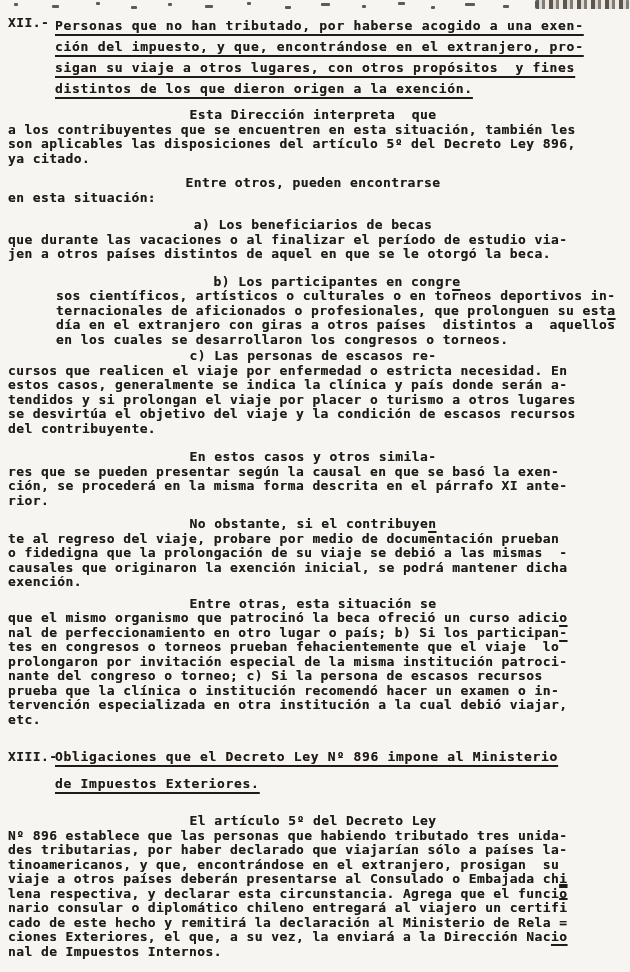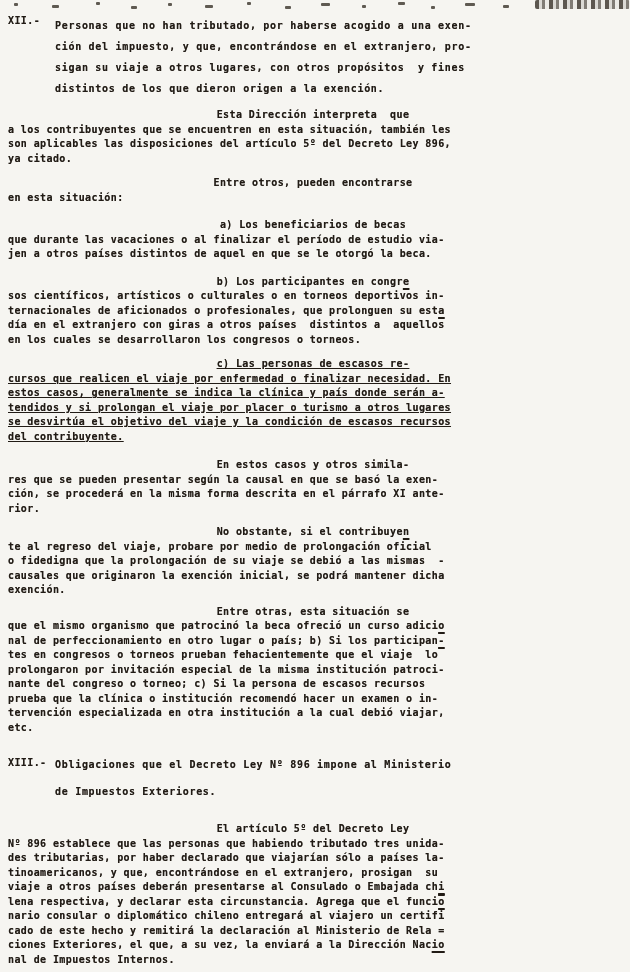--- a/index.html
+++ b/index.html
@@ -3,46 +3,46 @@
 <meta charset="utf-8">
 <style>
   html,body{margin:0;padding:0;background:#e8e7e3;}
   .page{
     position:relative;
     width:630px;height:972px;
     background:#f6f5f1;
     overflow:hidden;
     font-family:"DejaVu Sans Mono","Liberation Mono",monospace;
     font-weight:bold;
-    font-size:10px;
+    font-size:13px;
     letter-spacing:0.4px;
     color:#211b15;
     text-shadow:0 0 0.5px rgba(33,27,21,.55);
     box-sizing:border-box;
     padding:15px 10px 0 8px;
   }
   .ln{line-height:14.5px;height:14.5px;white-space:pre;}
   .opener{text-align:center;padding-right:2px;}
   .tu{text-decoration:underline;text-underline-offset:3px;text-decoration-thickness:1.5px;}
   .to{text-decoration:overline;text-decoration-thickness:1.5px;}
   .sec{position:relative;}
   .num{position:absolute;left:0;top:0;white-space:pre;}
   .htxt{margin-left:47px;}
   .hln{
     white-space:pre;letter-spacing:0.7px;
-    text-underline-offset:3.5px;text-decoration-thickness:1.6px;
+    text-decoration:underline;text-underline-offset:3.5px;text-decoration-thickness:1.6px;
   }
   .h12 .hln{line-height:21px;height:21px;}
   .h13 .hln{line-height:27px;height:27px;}
   .h13 .num{top:6px;text-align:center;}
   .mt-p1{margin-top:9px;}
   .mt-p2{margin-top:10px;}
   .mt-p3{margin-top:13px;}
-  .mt-p4{margin-top:13px;}
-  .mt-p5{margin-top:10px;text-decoration:underline;}
+  .mt-p4{margin-top:13px;margin-left:48px;}
+  .mt-p5{margin-top:2px;}
   .mt-p6{margin-top:14px;}
   .mt-p7{margin-top:9px;}
   .mt-p8{margin-top:7px;}
   .mt-h13{margin-top:16px;}
   .mt-p9{margin-top:17px;}
   
   .noise{position:absolute;top:0;left:0;width:630px;height:13px;pointer-events:none;}
   .noise i{position:absolute;display:block;background:#3a332b;}
   .noise .smear{
     right:0;top:0;width:95px;height:9px;
@@ -105,37 +105,37 @@
   <div class="para mt-p4">
     <div class="ln opener"><span>b) Los participantes en congr</span><span class="tu">e</span></div>
     <div class="ln"><span>sos científicos, artísticos o culturales o en torneos deportivos in-</span></div>
     <div class="ln"><span>ternacionales de aficionados o profesionales, que prolonguen su est</span><span class="tu">a</span></div>
     <div class="ln"><span>día en el extranjero con giras a otros países  distintos a  aquellos</span></div>
     <div class="ln"><span>en los cuales se desarrollaron los congresos o torneos.</span></div>
   </div>
 
   <div class="para mt-p5">
     <div class="ln opener"><span>c) Las personas de escasos re-</span></div>
-    <div class="ln"><span>cursos que realicen el viaje por enfermedad o finalizar necesidad. En</span></div>
+    <div class="ln"><span>cursos que realicen el viaje por enfermedad o estricta necesidad. En</span></div>
     <div class="ln"><span>estos casos, generalmente se indica la clínica y país donde serán a-</span></div>
     <div class="ln"><span>tendidos y si prolongan el viaje por placer o turismo a otros lugares</span></div>
     <div class="ln"><span>se desvirtúa el objetivo del viaje y la condición de escasos recursos</span></div>
     <div class="ln"><span>del contribuyente.</span></div>
   </div>
 
   <div class="para mt-p6">
     <div class="ln opener"><span>En estos casos y otros simila-</span></div>
     <div class="ln"><span>res que se pueden presentar según la causal en que se basó la exen-</span></div>
     <div class="ln"><span>ción, se procederá en la misma forma descrita en el párrafo XI ante-</span></div>
     <div class="ln"><span>rior.</span></div>
   </div>
 
   <div class="para mt-p7">
     <div class="ln opener"><span>No obstante, si el contribuye</span><span class="tu">n</span></div>
-    <div class="ln"><span>te al regreso del viaje, probare por medio de prolongación oficial</span></div>
+    <div class="ln"><span>te al regreso del viaje, probare por medio de documentación prueban</span></div>
     <div class="ln"><span>o fidedigna que la prolongación de su viaje se debió a las mismas  -</span></div>
     <div class="ln"><span>causales que originaron la exención inicial, se podrá mantener dicha</span></div>
     <div class="ln"><span>exención.</span></div>
   </div>
 
   <div class="para mt-p8">
     <div class="ln opener"><span>Entre otras, esta situación se</span></div>
     <div class="ln"><span>que el mismo organismo que patrocinó la beca ofreció un curso adici</span><span class="tu">o</span></div>
     <div class="ln"><span>nal de perfeccionamiento en otro lugar o país; b) Si los participan</span><span class="tu">-</span></div>
     <div class="ln"><span>tes en congresos o torneos prueban fehacientemente que el viaje  lo</span></div>

